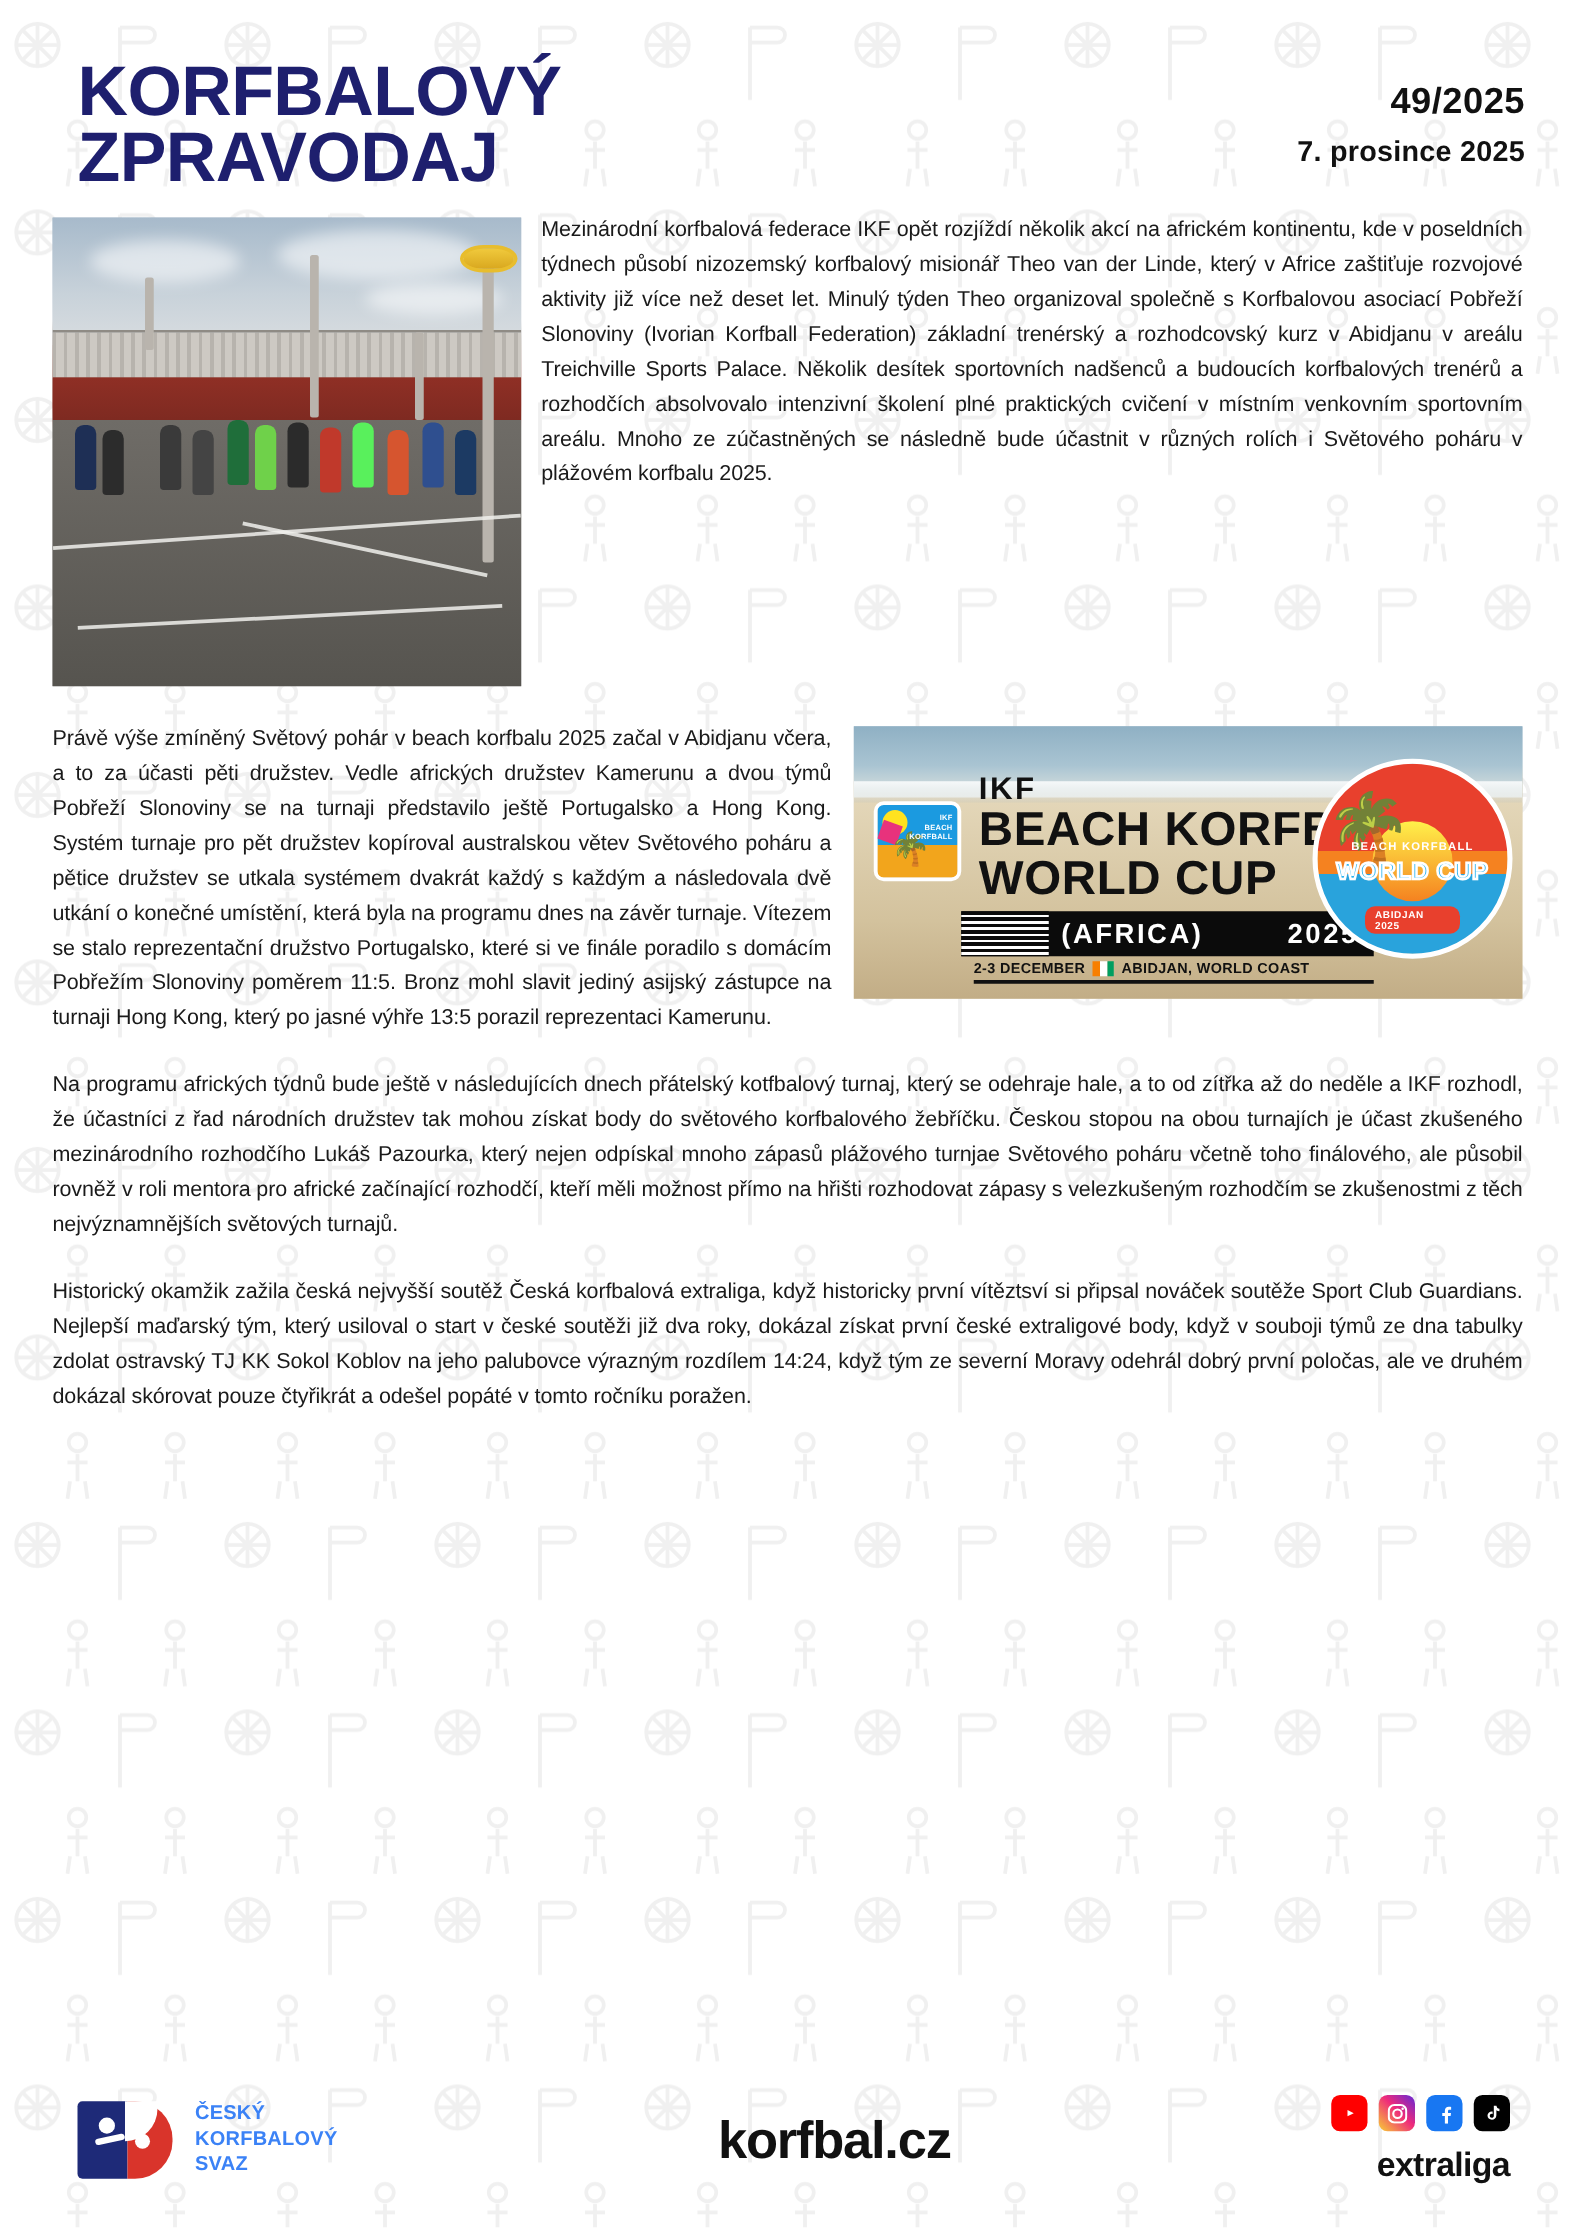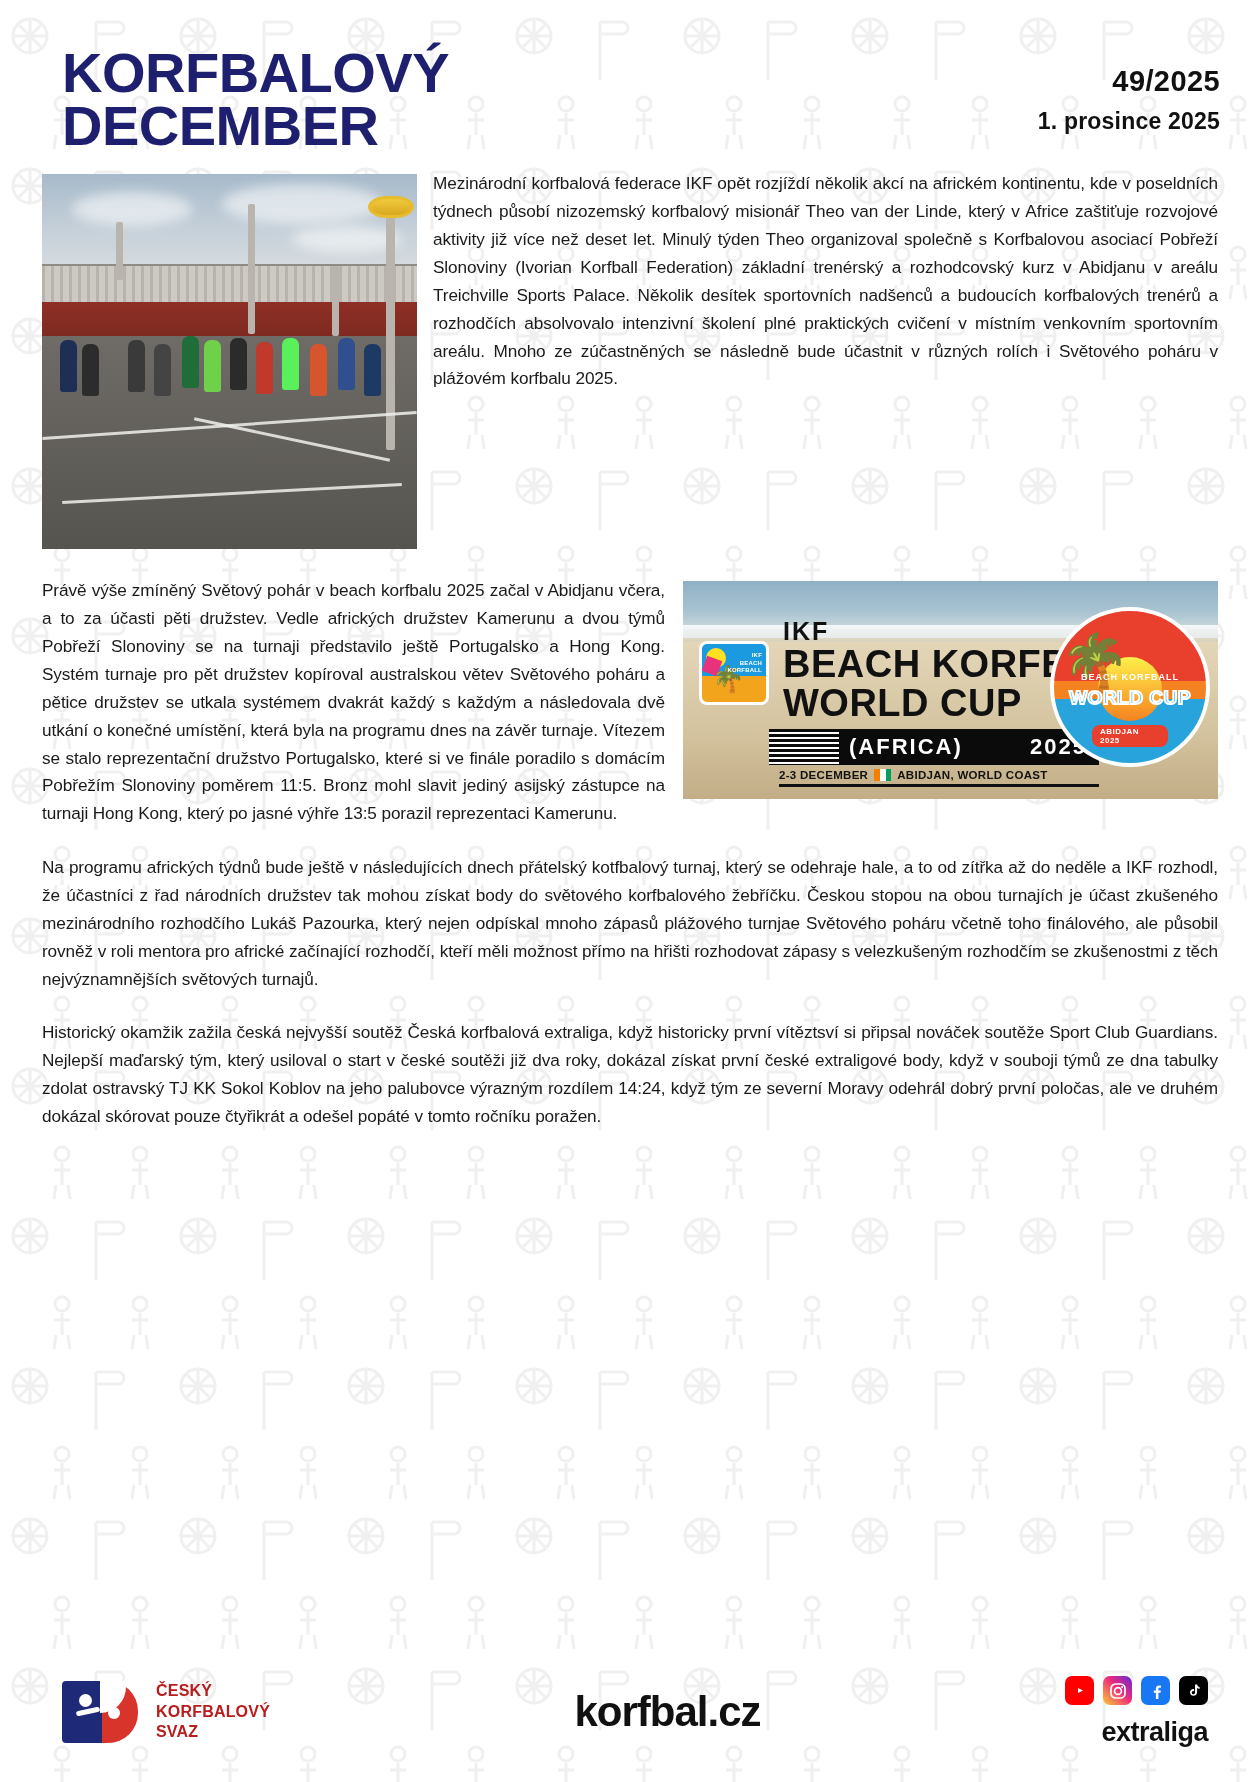--- a/index.html
+++ b/index.html
@@ -280,21 +280,21 @@
   }
   .fed-mark .dot2 {
     position:absolute; left:46px; top:26px; width:12px; height:12px;
     border-radius:50%; background:#fff;
   }
   .fed-mark .arm {
     position:absolute; left:14px; top:28px; width:24px; height:5px;
     background:#fff; transform:rotate(-12deg); border-radius:3px;
   }
   .fed-text {
-    font-size:16px; font-weight:800; line-height:1.28; color:#b91c1c;
+    font-size:16px; font-weight:800; line-height:1.28; color:#3b82f6;
     letter-spacing:.2px; white-space:pre-line;
   }
   .site-name {
     font-size:42px; font-weight:800; color:#111; letter-spacing:-1px;
   }
   .social-col { text-align:right; }
   .social-icons { display:flex; gap:9px; justify-content:flex-end; }
   .si {
     width:29px; height:29px; border-radius:7px;
     display:flex; align-items:center; justify-content:center;
@@ -326,24 +326,24 @@
         <path d="M62 113 v22 M54 120 h16 M56 135 l-2 14 M68 135 l2 14"></path>
       </g>
     </pattern>
   </defs>
   <rect width="1260" height="1782" fill="url(#wm)"></rect>
 </svg>
 
 <div class="page">
 
   <div class="header">
-    <div class="masthead"><span>KORFBALOVÝ</span><br><span>DECEMBER</span></div>
+    <div class="masthead"><span>KORFBALOVÝ</span><br><span>ZPRAVODAJ</span></div>
     <div class="issue-block">
       <div class="issue-no">49/2025</div>
-      <div class="issue-date">1. prosince 2025</div>
+      <div class="issue-date">7. prosince 2025</div>
     </div>
   </div>
 
   <div class="content">
 
     <div class="article-block clearfix">
       <div class="photo-court">
         <div class="sky"></div>
         <div class="cloud" style="left:30px; top:18px; width:120px; height:34px;"></div>
         <div class="cloud" style="left:180px; top:10px; width:160px; height:40px;"></div>

